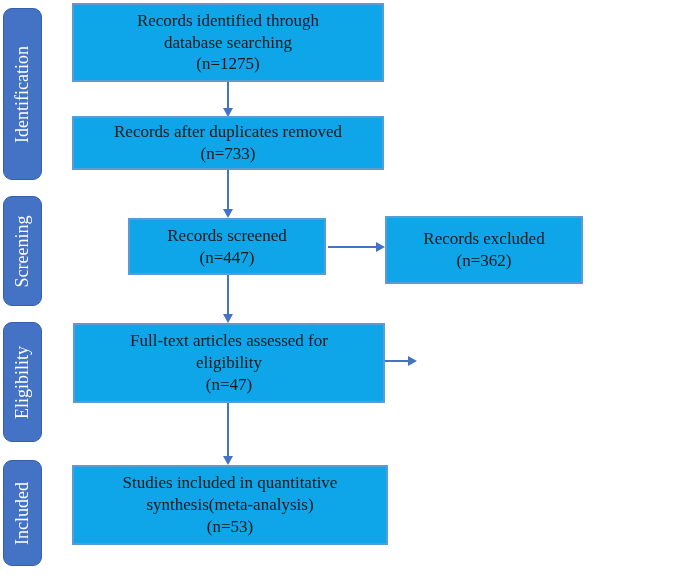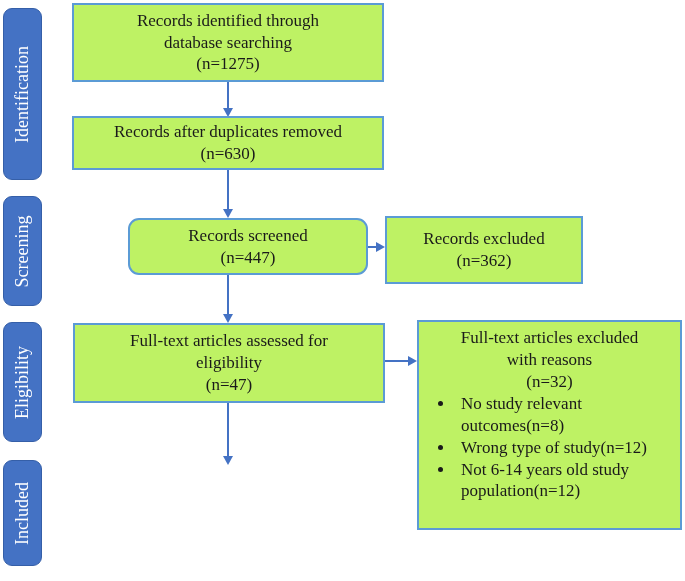--- a/index.html
+++ b/index.html
@@ -42,34 +42,34 @@
     font-size: 18px;
   }
   #stage-identification { top: 8px;   height: 172px; }
   #stage-screening      { top: 196px; height: 110px; }
   #stage-eligibility    { top: 322px; height: 120px; }
   #stage-included       { top: 460px; height: 106px; }
   
   .box {
     position: absolute;
     box-sizing: border-box;
-    background: #bef264;
+    background: #0ea5e9;
     border: 2px solid #5B9BD5;
     color: #1a1a1a;
     font-size: 17px;
     line-height: 1.28;
     display: flex;
     align-items: center;
     justify-content: center;
     text-align: center;
   }
   .box .txt { white-space: pre-line; padding: 1px 4px; }
   #box-identified   { left: 72px;  top: 3px;   width: 312px; height: 79px; }
   #box-duplicates   { left: 72px;  top: 116px; width: 312px; height: 54px; }
-  #box-screened     { left: 128px; top: 218px; width: 240px; height: 57px; border-radius: 11px; }
+  #box-screened     { left: 128px; top: 218px; width: 198px; height: 57px; }
   #box-excluded     { left: 385px; top: 216px; width: 198px; height: 68px; }
   #box-assessed     { left: 73px;  top: 323px; width: 312px; height: 80px; }
   #box-included     { left: 72px;  top: 465px; width: 316px; height: 80px; }
   #box-ft-excluded  {
     left: 417px; top: 320px; width: 265px; height: 210px;
     display: block;
     text-align: center;
     padding-top: 5px;
   }
   #box-ft-excluded .ft-title { white-space: pre-line; }
@@ -127,44 +127,39 @@
   </div>
 
   <div class="box" id="box-identified">
     <span class="txt">Records identified through
 database searching
 (n=1275)</span>
   </div>
 
   <div class="box" id="box-duplicates">
     <span class="txt">Records after duplicates removed
-(n=630)</span>
+(n=733)</span>
   </div>
 
   <div class="box" id="box-screened">
     <span class="txt">Records screened
 (n=447)</span>
   </div>
 
   <div class="box" id="box-excluded">
     <span class="txt">Records excluded
 (n=362)</span>
   </div>
 
   <div class="box" id="box-assessed">
     <span class="txt">Full-text articles assessed for
 eligibility
 (n=47)</span>
   </div>
 
-  <div class="box" id="box-ft-excluded">
-    <div class="ft-title">Full-text articles excluded
-with reasons
-(n=32)</div>
-    <ul>
-      <li>No study relevant outcomes(n=8)</li>
-      <li>Wrong type of study(n=12)</li>
-      <li>Not 6-14 years old study population(n=12)</li>
-    </ul>
+
+  <div class="box" id="box-included">
+    <span class="txt">Studies included in quantitative
+synthesis(meta-analysis)
+(n=53)</span>
   </div>
-
 
 </div>
 
 </body></html>

